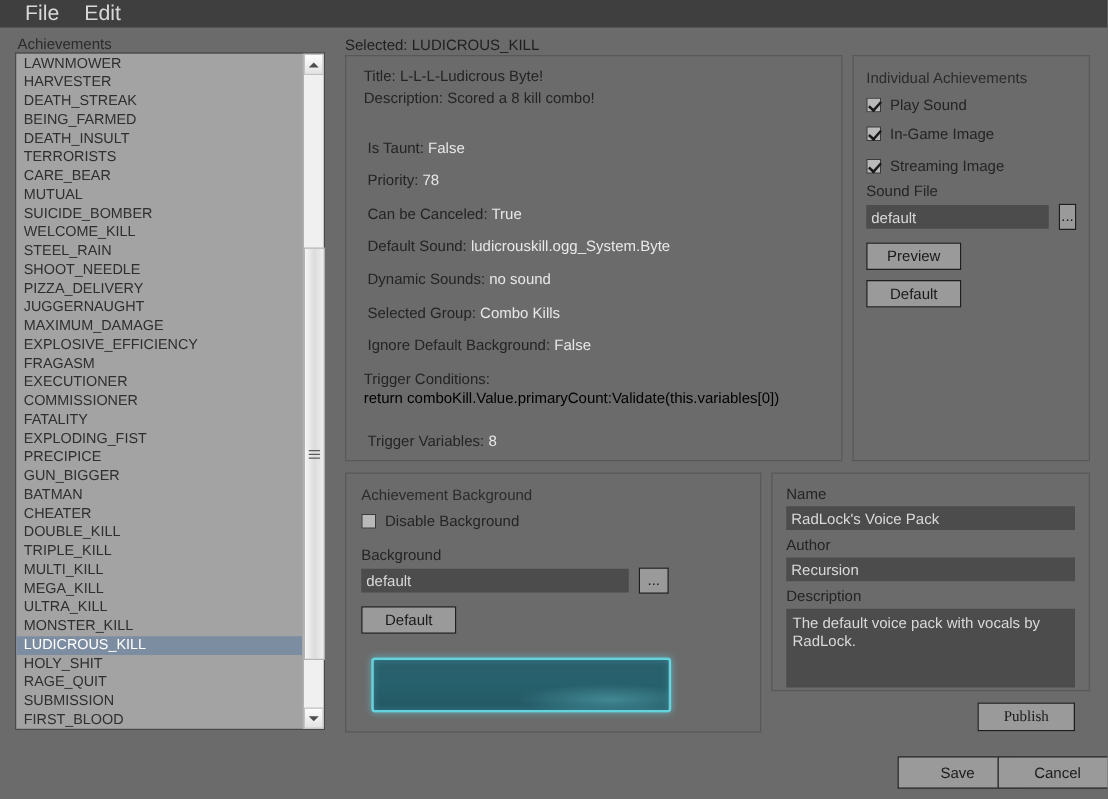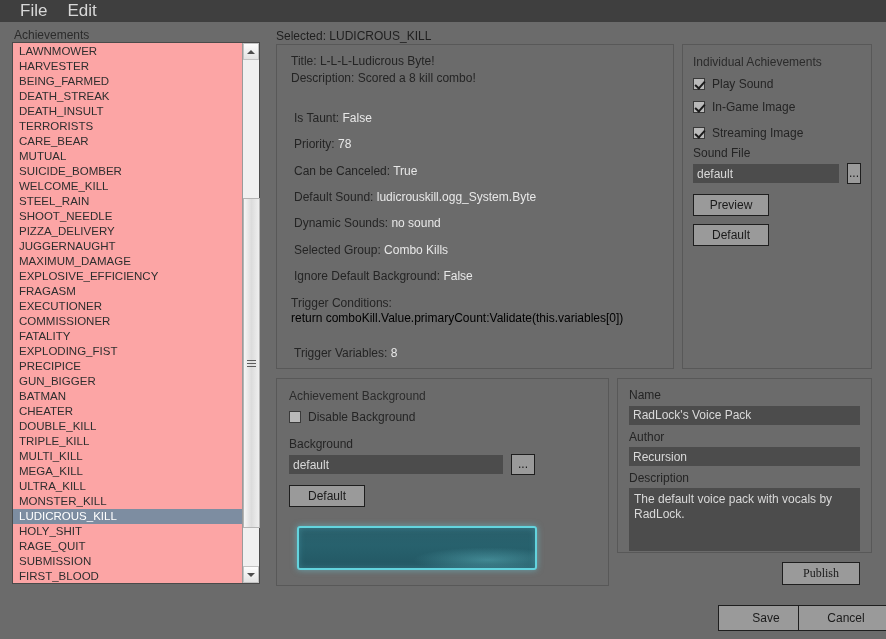--- a/index.html
+++ b/index.html
@@ -39,21 +39,21 @@
   .list-wrap {
     position: absolute; left: 12px; top: 42px;
     width: 248px; height: 542px;
     background: #555555;
     border: 1px solid #4a4a4a;
     display: flex;
   }
   .list-box {
     flex: 1 1 auto;
     overflow: hidden;
-    background: #fca5a5;
+    background: #a3a3a3;
     padding-top: 1px;
   }
   .list-item {
     height: 15px; line-height: 15px;
     font-size: 11.5px;
     color: #2f2f2f;
     padding-left: 6px;
     white-space: nowrap;
     cursor: default;
   }
@@ -236,22 +236,22 @@
     <div class="menu-item">File</div>
     <div class="menu-item">Edit</div>
   </div>
 
   <div class="left-label">Achievements</div>
 
   <div class="list-wrap">
     <div class="list-box" id="achievement-list">
         <div class="list-item">LAWNMOWER</div>
         <div class="list-item">HARVESTER</div>
+        <div class="list-item">DEATH_STREAK</div>
         <div class="list-item">BEING_FARMED</div>
-        <div class="list-item">DEATH_STREAK</div>
         <div class="list-item">DEATH_INSULT</div>
         <div class="list-item">TERRORISTS</div>
         <div class="list-item">CARE_BEAR</div>
         <div class="list-item">MUTUAL</div>
         <div class="list-item">SUICIDE_BOMBER</div>
         <div class="list-item">WELCOME_KILL</div>
         <div class="list-item">STEEL_RAIN</div>
         <div class="list-item">SHOOT_NEEDLE</div>
         <div class="list-item">PIZZA_DELIVERY</div>
         <div class="list-item">JUGGERNAUGHT</div>

